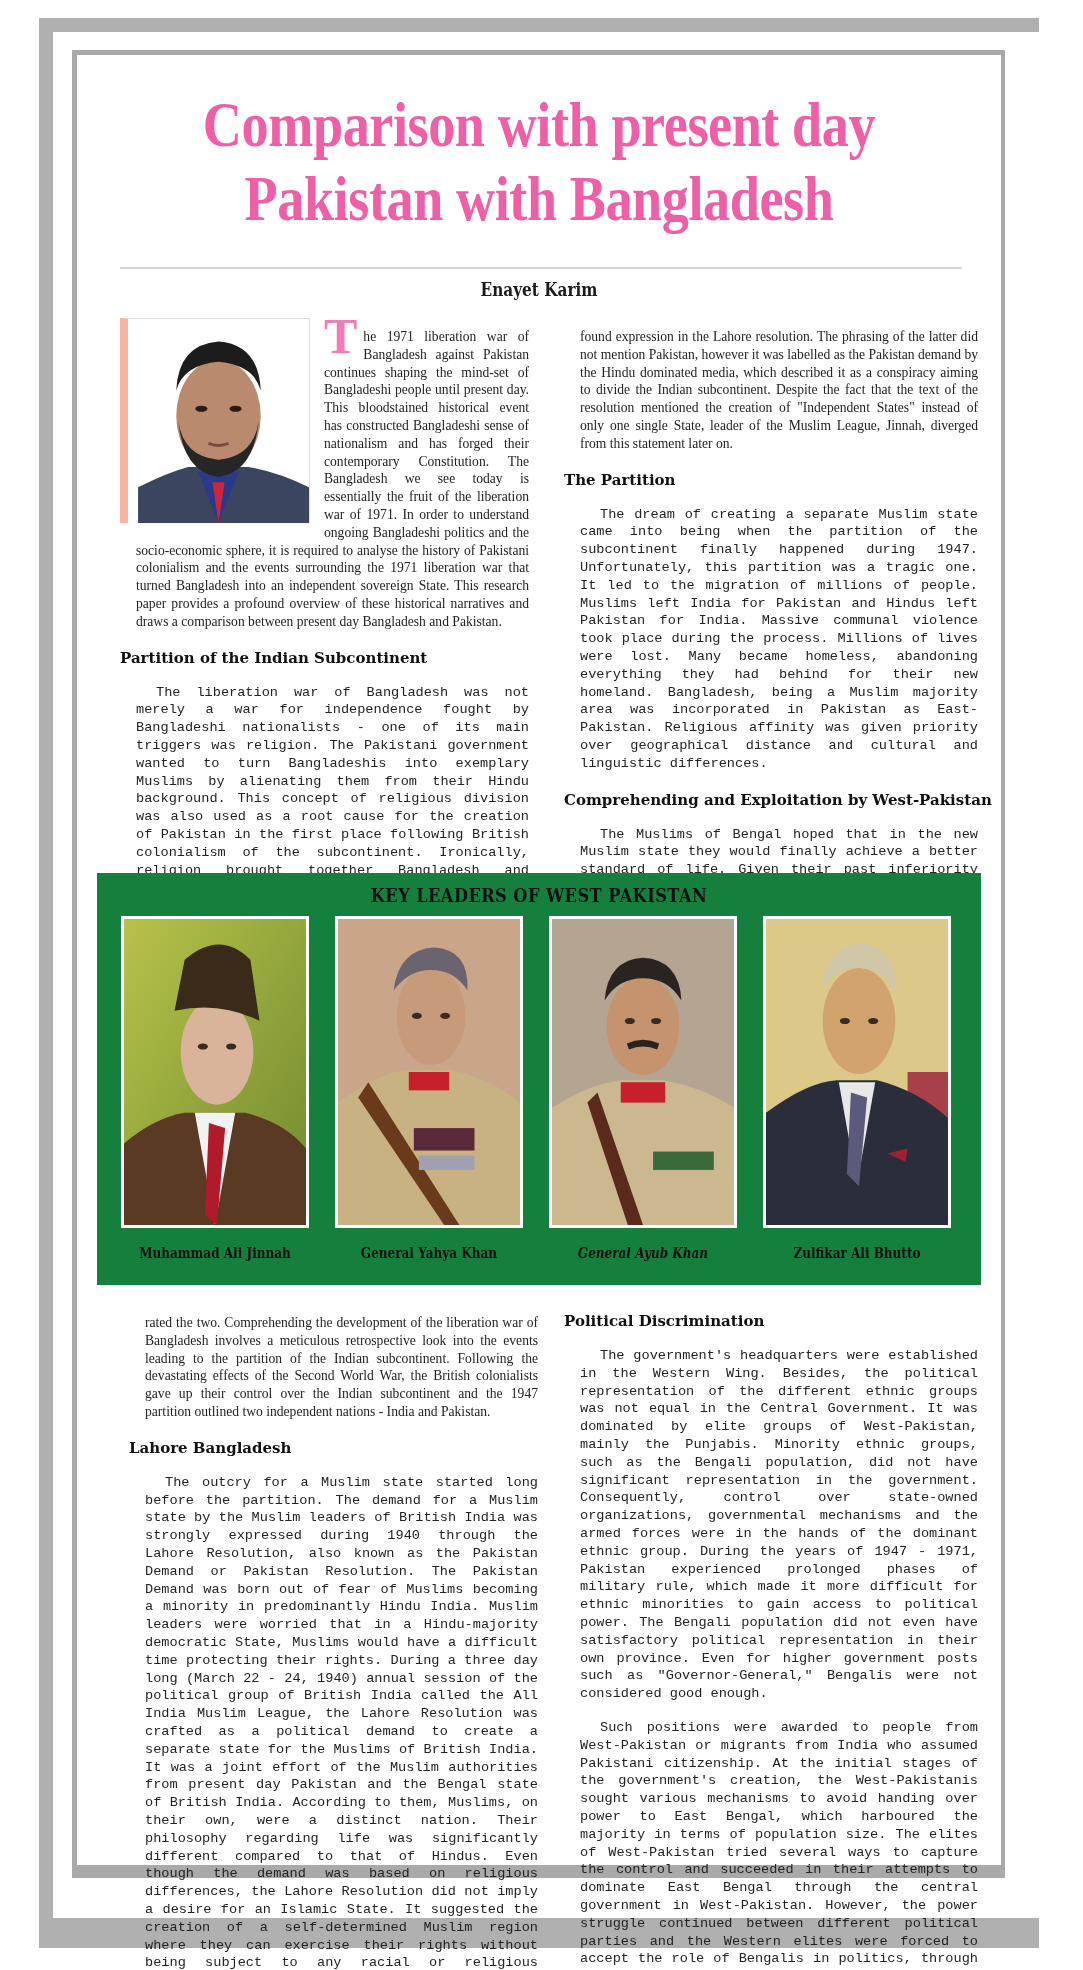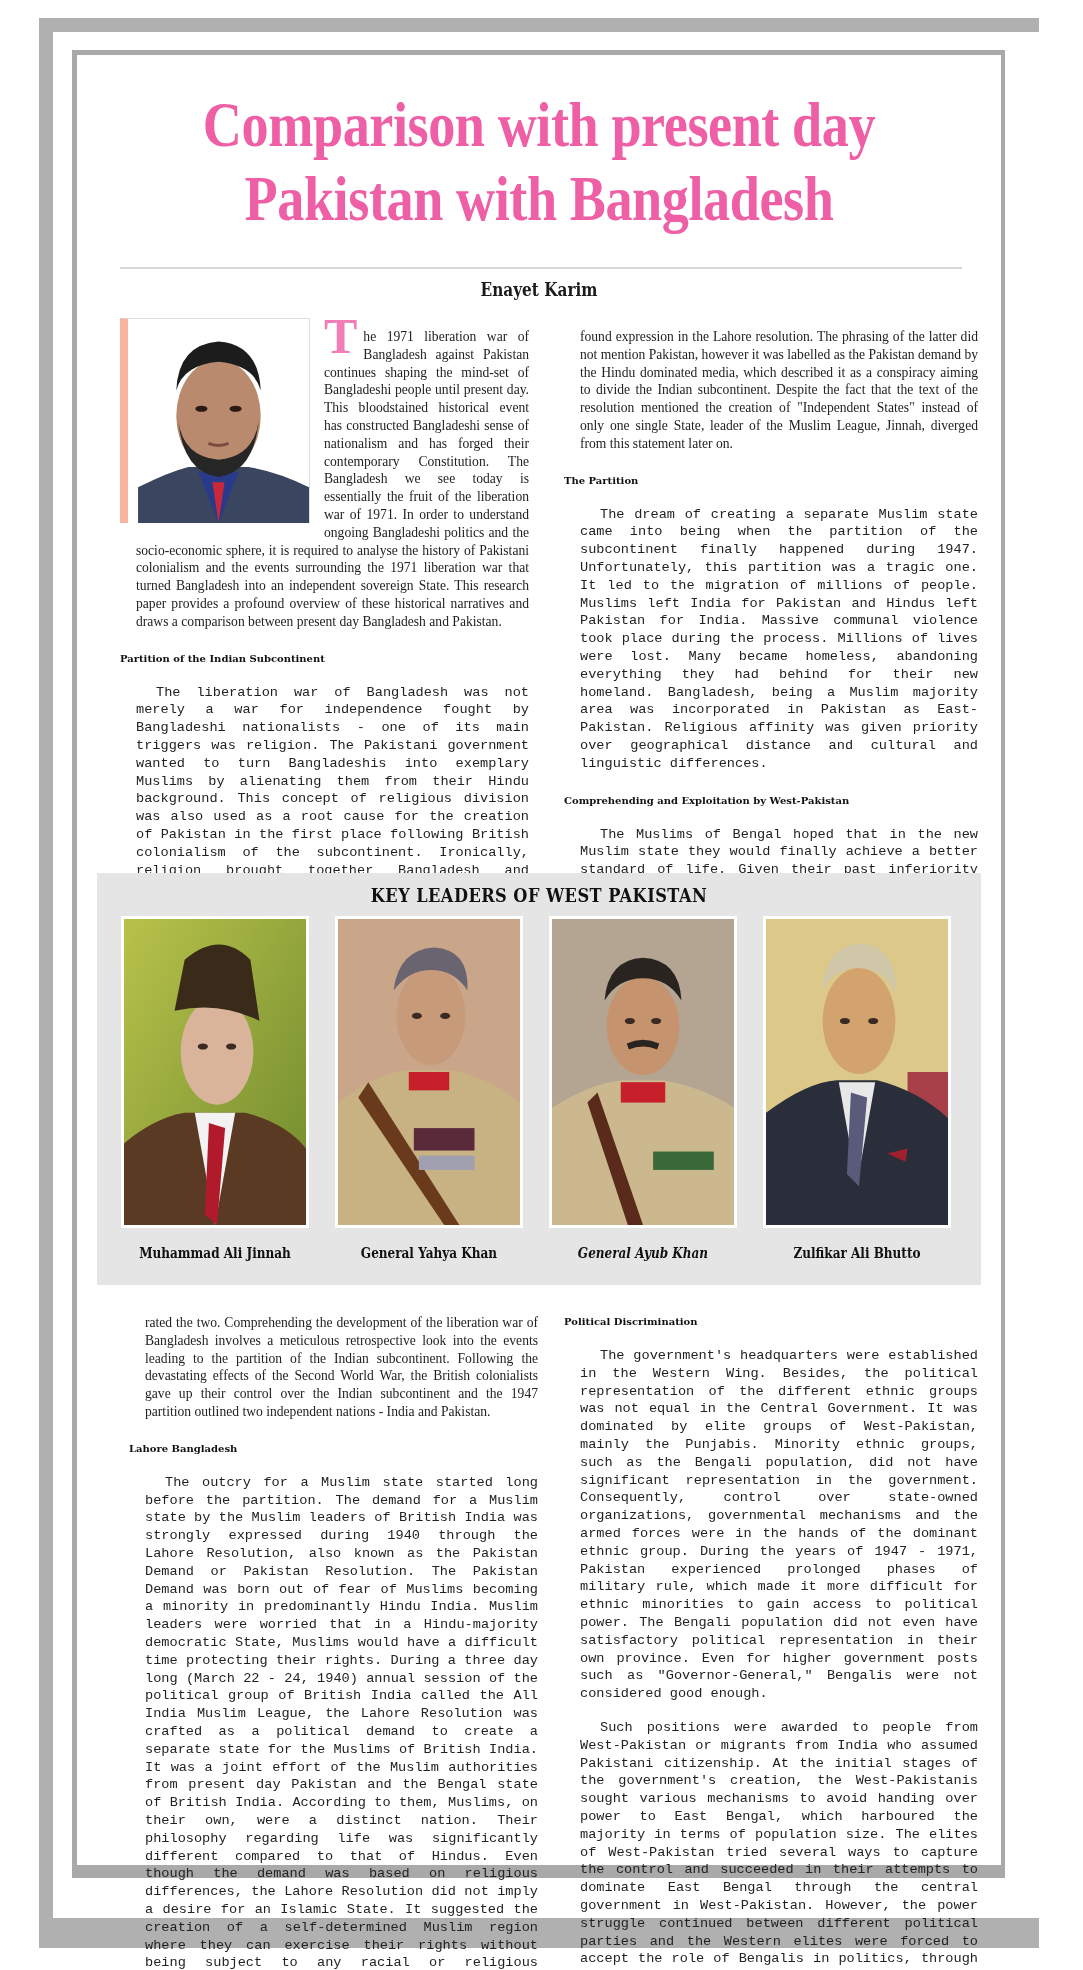--- a/index.html
+++ b/index.html
@@ -9,32 +9,32 @@
   .inner-frame { position:absolute; left:72px; top:50px; width:933px; height:1828px; background:#a9a9a9; }
   .page { position:absolute; left:77px; top:55px; width:924px; height:1810px; background:#ffffff; }
 
   .title { position:absolute; left:0; top:33px; width:924px; text-align:center; color:#ee5fa6; font-family:"Liberation Serif", serif; font-weight:bold; font-size:63px; line-height:74px; transform:scaleX(0.86); transform-origin:center; letter-spacing:-0.5px; }
   .rule { position:absolute; left:43px; top:212px; width:842px; height:2px; background:#d8d8d8; }
   .byline { position:absolute; left:0; top:224px; width:924px; text-align:center; font-family:"DejaVu Serif", serif; font-weight:bold; font-size:18px; transform:scaleX(0.85); }
 
   .col { position:absolute; font-family:"Liberation Serif", serif; font-size:13.6px; line-height:17.8px; text-align:justify; color:#222; }
   .col p { margin:16px; }
   .col p.indent { text-indent:20px;font-family:Liberation Mono, monospace; }
-  .col h3 { margin:18px 0 2px 0; font-family:"DejaVu Serif", serif; font-size:10px; font-weight:bold; color:#111; line-height:19px; }
+  .col h3 { margin:18px 0 2px 0; font-family:"DejaVu Serif", serif; font-size:15px; font-weight:bold; color:#111; line-height:19px; }
 
   .col-a { left:43px; top:257px; width:425px; }
   .col-b { left:487px; top:257px; width:430px; }
   .col-c { left:52px; top:1243px; width:425px; }
   .col-d { left:487px; top:1243px; width:430px; }
 
   .author-photo { float:left; width:190px; height:205px; margin:6px 14px 2px 0; position:relative; border-left:8px solid #f7b49e; background:#fff; border-top:1px solid #ddd; border-right:1px solid #ddd; box-sizing:border-box; }
   .author-photo svg { display:block; width:100%; height:100%; }
   .dropcap { float:left; font-family:"Liberation Serif", serif; font-weight:bold; font-size:50px; line-height:40px; color:#f07db8; margin:4px 6px 0 0; }
 
-  .leaders { position:absolute; left:20px; top:818px; width:884px; height:412px; background:#e5e5e5; }
+  .leaders { position:absolute; left:20px; top:818px; width:884px; height:412px; background:#15803d; }
   .leaders-title { position:absolute; left:0; top:12px; width:884px; text-align:center; font-family:"DejaVu Serif", serif; font-weight:bold; font-size:18px; letter-spacing:0.5px; color:#111; transform:scaleX(0.9); }
   .portrait { position:absolute; top:43px; width:188px; height:312px; background:#fff; box-sizing:border-box; padding:3px; }
   .portrait svg { width:100%; height:100%; display:block; }
   .p1 { left:24px; } .p2 { left:238px; } .p3 { left:452px; } .p4 { left:666px; }
   .caption { position:absolute; top:372px; width:214px; text-align:center; font-family:"DejaVu Serif", serif; font-weight:bold; font-size:14px; color:#111; transform:scaleX(0.86); }
   .c1 { left:11px; } .c2 { left:225px; } .c3 { left:439px; font-style:italic; } .c4 { left:653px; }
 
   .continued { text-align:right; font-style:italic; }
 </style>
 </head>

